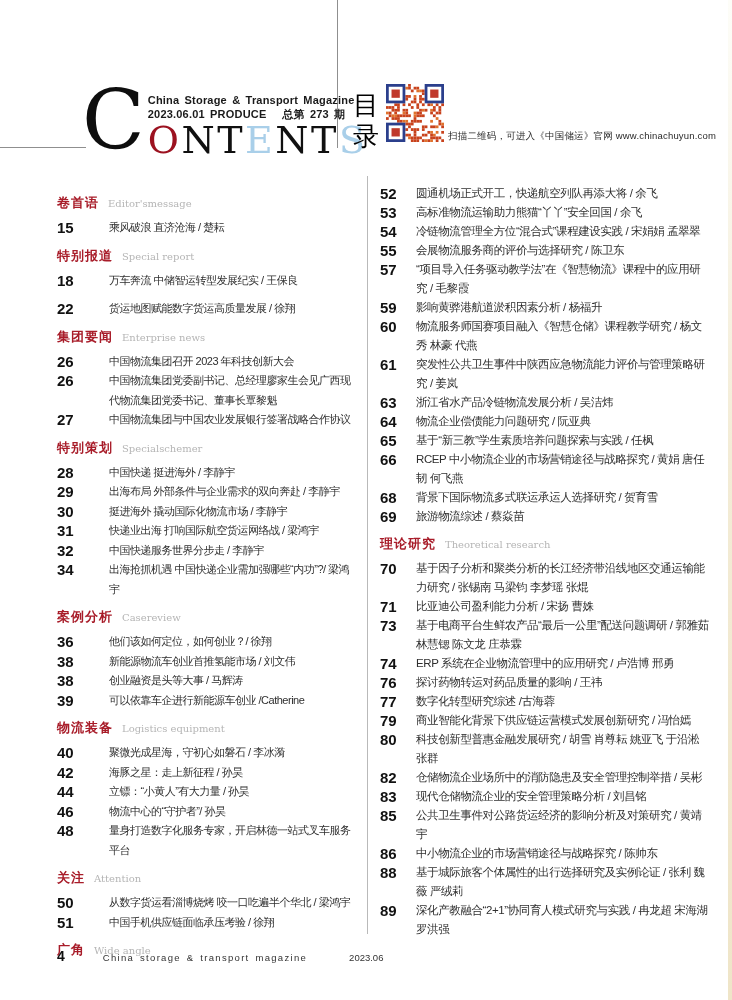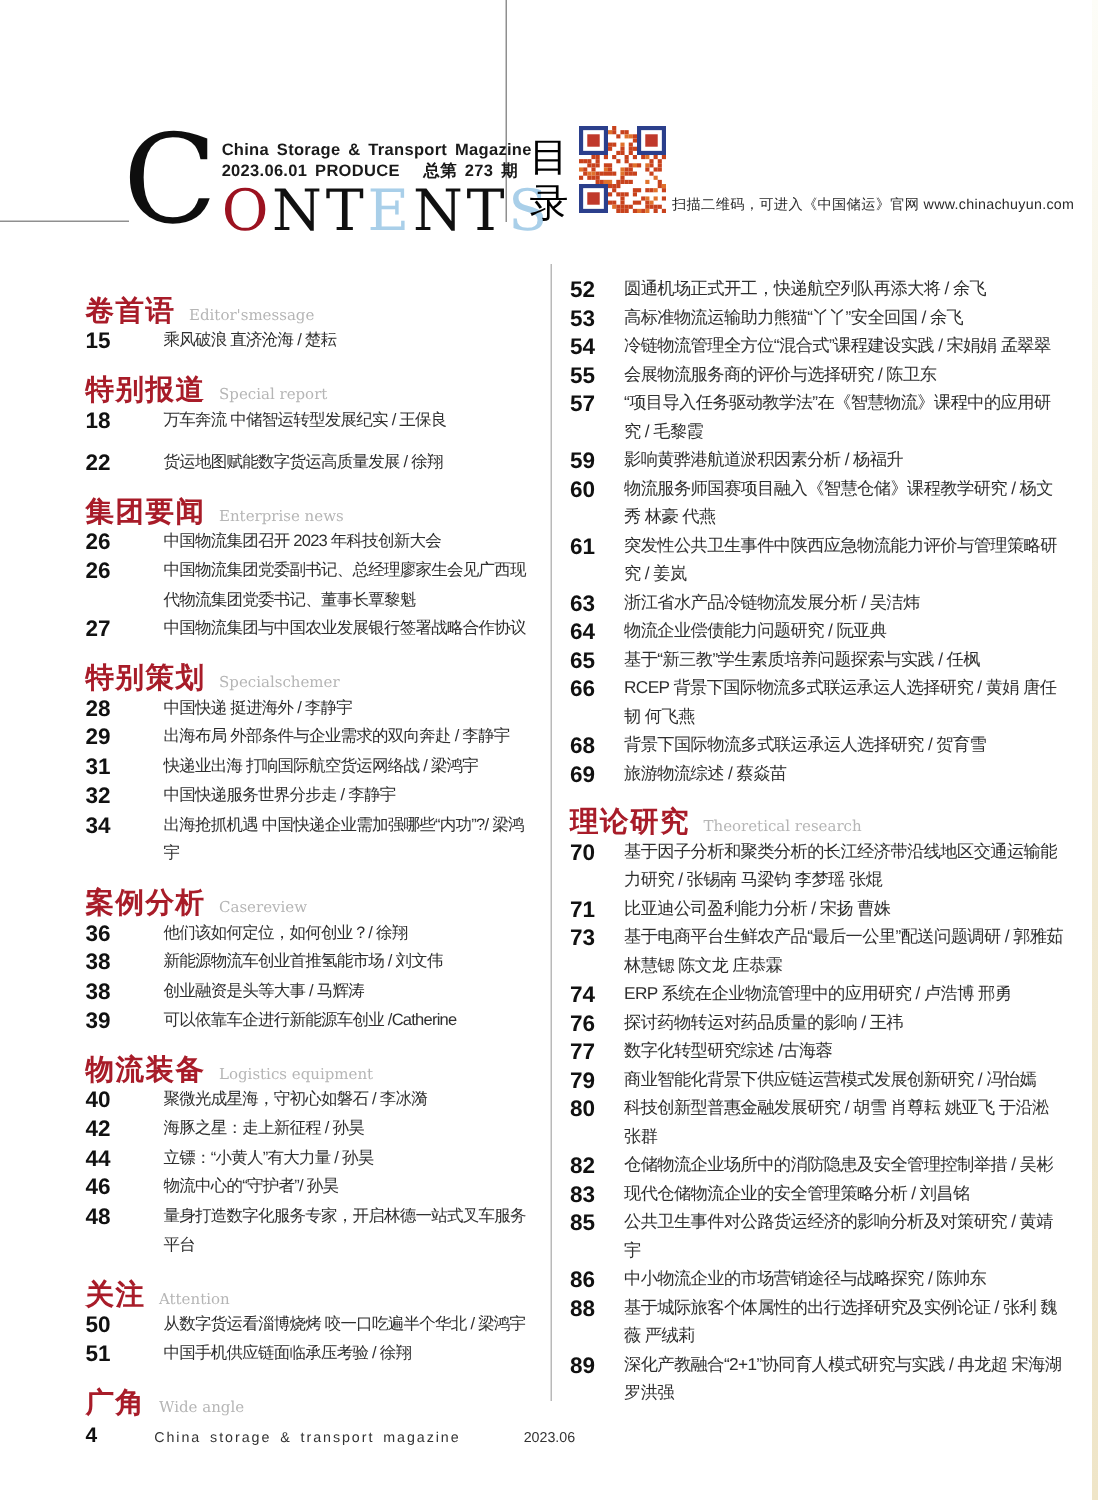--- a/index.html
+++ b/index.html
@@ -21,21 +21,21 @@
   .qr svg{display:block;}
   .qr-caption{position:absolute;left:448px;top:130px;font-size:9.5px;color:#2a2a2a;letter-spacing:0.2px;}
   
   .divider{position:absolute;left:367px;top:176px;width:1px;height:758px;background:#b9b9b9;}
   .col{position:absolute;}
   #col-left{left:57px;top:194px;width:300px;}
   #col-right{left:380px;top:184px;width:330px;}
   .section{margin-top:9px;}
   .section:first-child{margin-top:0;}
   .sec-head{display:flex;align-items:baseline;gap:9px;height:21px;margin-bottom:3px;}
-  .sec-cn{color:var(--accent);font-size:19px;font-weight:bold;letter-spacing:1px;white-space:nowrap;}
+  .sec-cn{color:var(--accent);font-size:13px;font-weight:bold;letter-spacing:1px;white-space:nowrap;}
   .sec-en{color:#b5b5b5;font-size:10px;font-family:"DejaVu Serif",serif;white-space:nowrap;}
   .entry{display:flex;color:#2f2f2f;}
   #col-left .entry{font-size:11px;line-height:19.5px;letter-spacing:-0.5px;}
   #col-right .entry{font-size:11.5px;line-height:19px;letter-spacing:-0.4px;}
   .entry .pg{flex:0 0 auto;font-weight:bold;color:#111;font-size:15px;letter-spacing:0;}
   #col-left .entry .pg{width:52px;}
   #col-right .entry .pg{width:36px;}
   .entry .tx{flex:1;}
   
   .footer{position:absolute;left:57px;top:948px;display:flex;align-items:baseline;}
@@ -278,20 +278,24 @@
         </div>
         <div class="entry">
           <span class="pg">28</span>
           <span class="tx">中国快递 挺进海外 / 李静宇</span>
         </div>
         <div class="entry">
           <span class="pg">29</span>
           <span class="tx">出海布局 外部条件与企业需求的双向奔赴 / 李静宇</span>
         </div>
         <div class="entry">
+          <span class="pg">30</span>
+          <span class="tx">挺进海外 撬动国际化物流市场 / 李静宇</span>
+        </div>
+        <div class="entry">
           <span class="pg">31</span>
           <span class="tx">快递业出海 打响国际航空货运网络战 / 梁鸿宇</span>
         </div>
         <div class="entry">
           <span class="pg">32</span>
           <span class="tx">中国快递服务世界分步走 / 李静宇</span>
         </div>
         <div class="entry">
           <span class="pg">34</span>
           <span class="tx">出海抢抓机遇 中国快递企业需加强哪些“内功”?/ 梁鸿宇</span>
@@ -407,21 +411,21 @@
         <div class="entry">
           <span class="pg">64</span>
           <span class="tx">物流企业偿债能力问题研究 / 阮亚典</span>
         </div>
         <div class="entry">
           <span class="pg">65</span>
           <span class="tx">基于“新三教”学生素质培养问题探索与实践 / 任枫</span>
         </div>
         <div class="entry">
           <span class="pg">66</span>
-          <span class="tx">RCEP 背景下国际物流多式联运承运人选择研究 / 黄娟 唐任韧 何飞燕</span>
+          <span class="tx">RCEP 中小物流企业的市场营销途径与战略探究 / 黄娟 唐任韧 何飞燕</span>
         </div>
         <div class="entry">
           <span class="pg">68</span>
           <span class="tx">背景下国际物流多式联运承运人选择研究 / 贺育雪</span>
         </div>
         <div class="entry">
           <span class="pg">69</span>
           <span class="tx">旅游物流综述 / 蔡焱苗</span>
         </div>
       </section>

